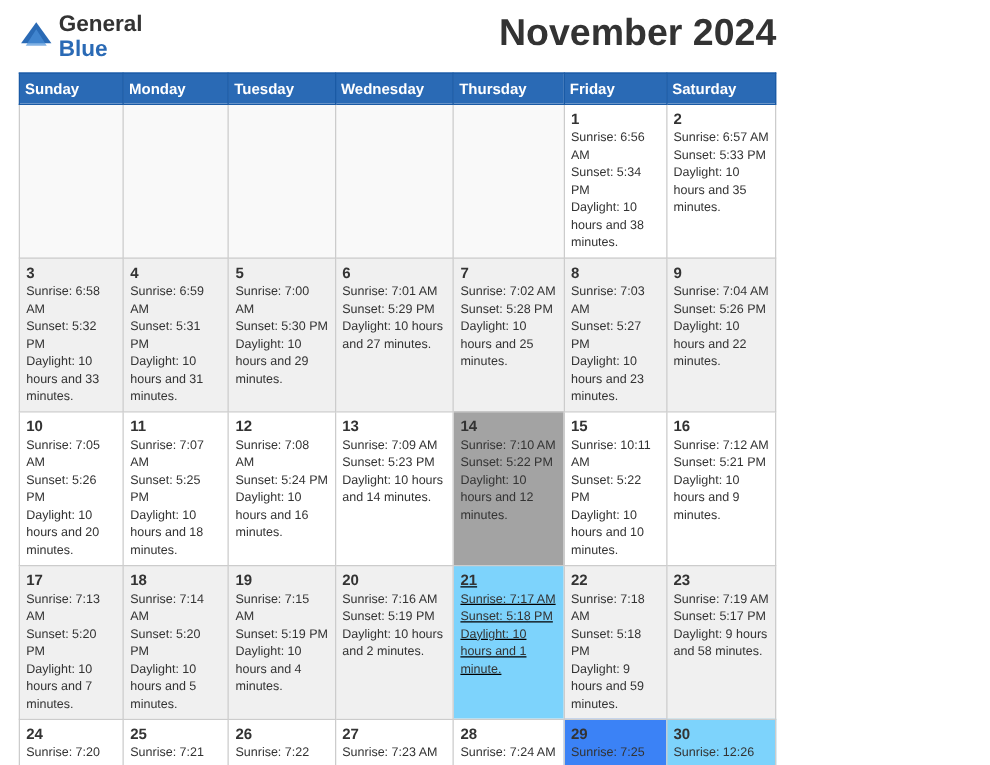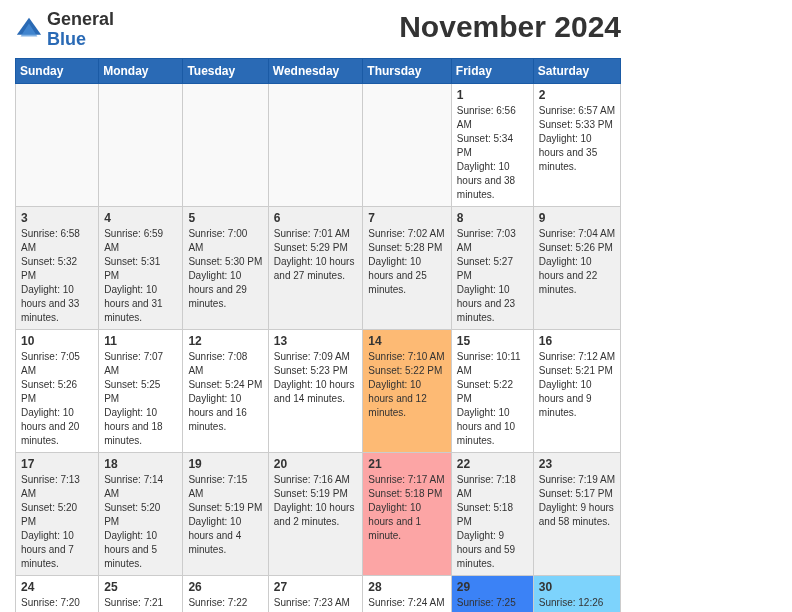--- a/index.html
+++ b/index.html
@@ -203,21 +203,21 @@
             <div class="day-info" style="white-space: pre-line;">Sunrise: 7:08 AM
 Sunset: 5:24 PM
 Daylight: 10 hours and 16 minutes.</div>
           </td>
           <td style="background: rgb(255, 255, 255);">
             <span class="day-num">13</span>
             <div class="day-info" style="white-space: pre-line;">Sunrise: 7:09 AM
 Sunset: 5:23 PM
 Daylight: 10 hours and 14 minutes.</div>
           </td>
-          <td style="background: #fdba74;">
+          <td style="background: #a3a3a3;">
             <span class="day-num">14</span>
             <div class="day-info" style="white-space: pre-line;">Sunrise: 7:10 AM
 Sunset: 5:22 PM
 Daylight: 10 hours and 12 minutes.</div>
           </td>
           <td style="background: rgb(255, 255, 255);">
             <span class="day-num">15</span>
             <div class="day-info" style="white-space: pre-line;">Sunrise: 10:11 AM
 Sunset: 5:22 PM
 Daylight: 10 hours and 10 minutes.</div>
@@ -247,21 +247,21 @@
             <div class="day-info" style="white-space: pre-line;">Sunrise: 7:15 AM
 Sunset: 5:19 PM
 Daylight: 10 hours and 4 minutes.</div>
           </td>
           <td style="background: rgb(240, 240, 240);">
             <span class="day-num">20</span>
             <div class="day-info" style="white-space: pre-line;">Sunrise: 7:16 AM
 Sunset: 5:19 PM
 Daylight: 10 hours and 2 minutes.</div>
           </td>
-          <td style="background: #fca5a5;">
+          <td style="background: #7dd3fc; text-decoration: underline;">
             <span class="day-num">21</span>
             <div class="day-info" style="white-space: pre-line;">Sunrise: 7:17 AM
 Sunset: 5:18 PM
 Daylight: 10 hours and 1 minute.</div>
           </td>
           <td style="background: rgb(240, 240, 240);">
             <span class="day-num">22</span>
             <div class="day-info" style="white-space: pre-line;">Sunrise: 7:18 AM
 Sunset: 5:18 PM
 Daylight: 9 hours and 59 minutes.</div>

